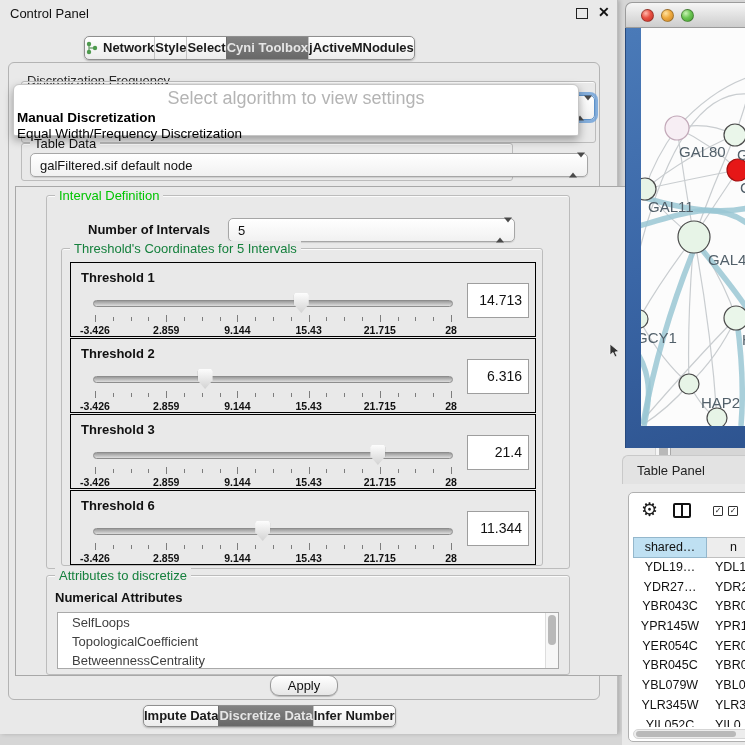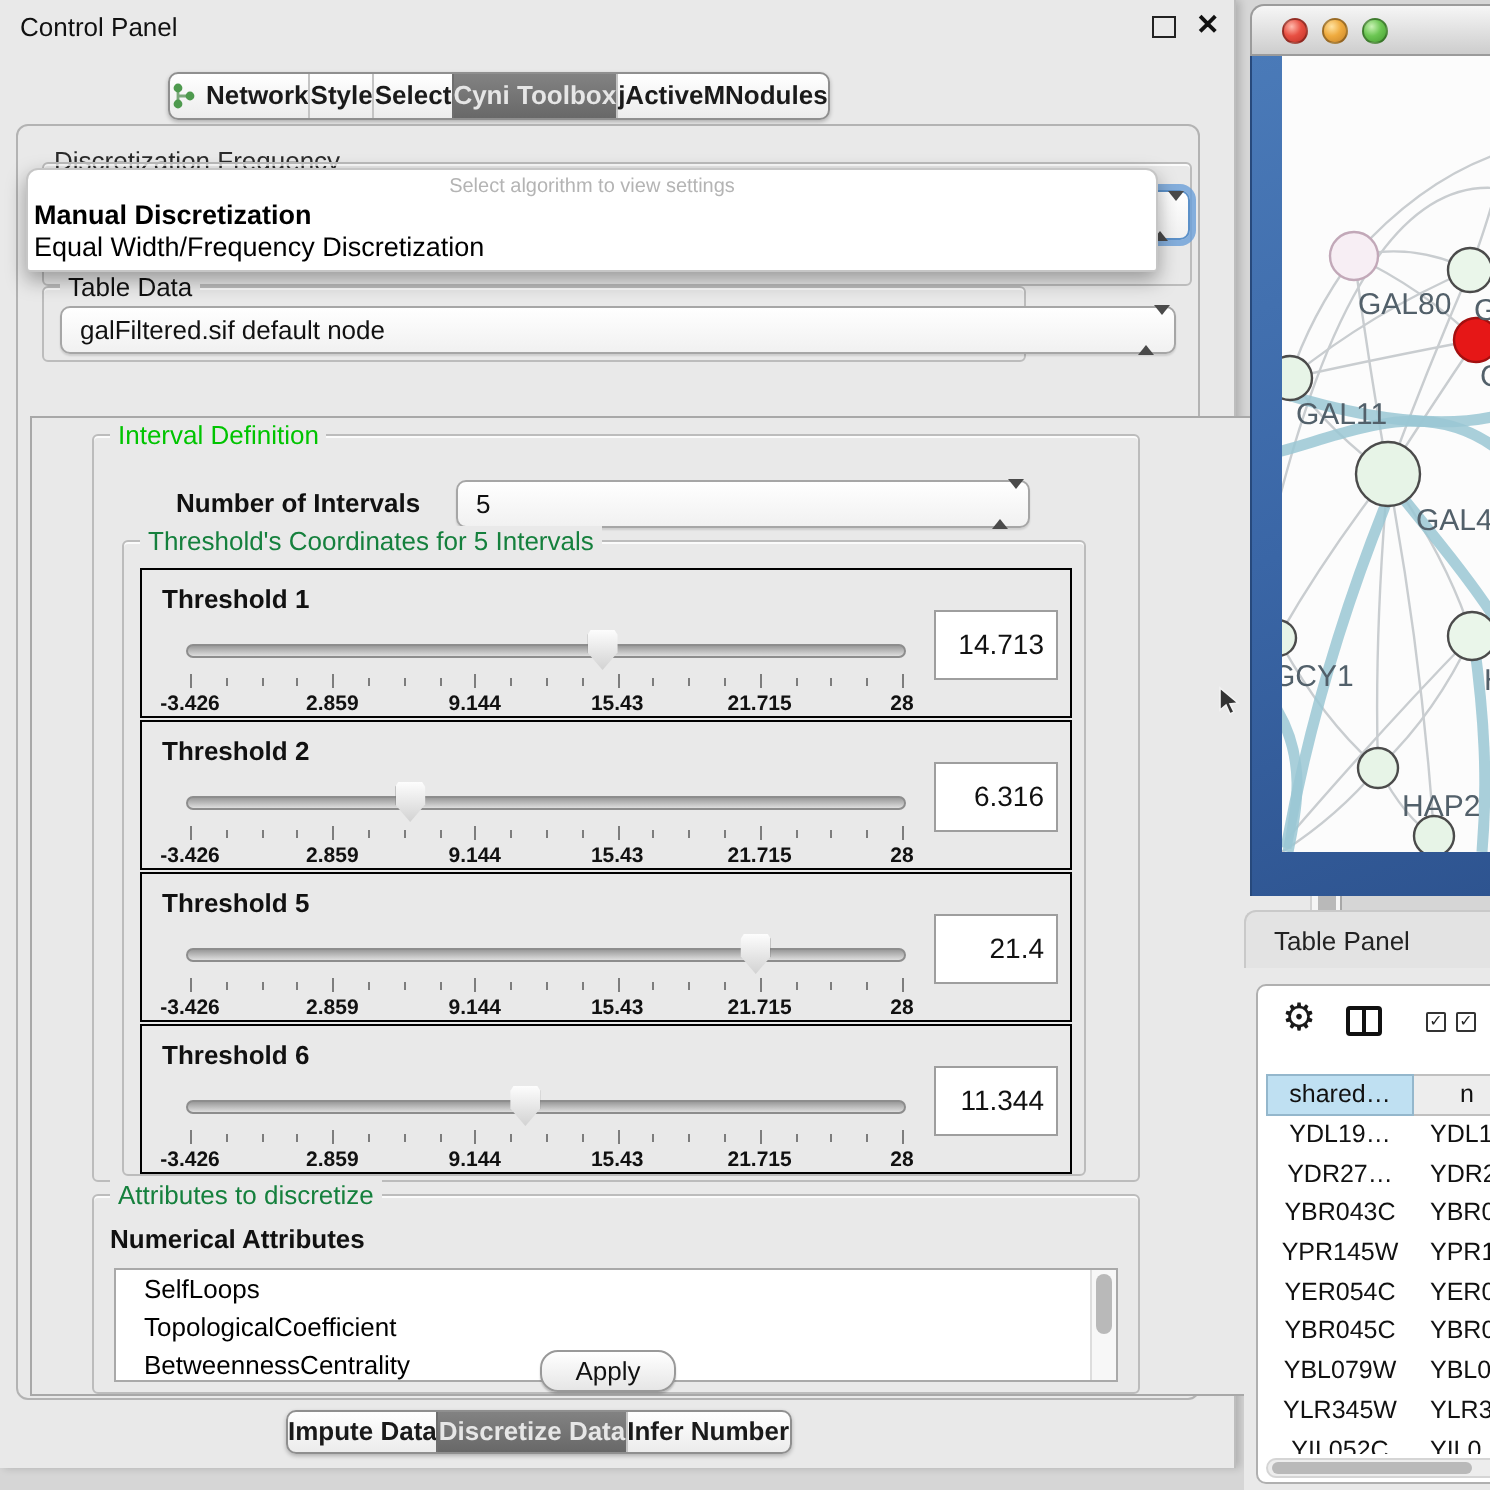--- a/index.html
+++ b/index.html
@@ -41,29 +41,29 @@
   .arr-up { border-bottom:5px solid #4a4a4a; margin-bottom:2px; }
   .arr-down { border-top:5px solid #4a4a4a; }
   .focus-ring { box-shadow:0 0 0 3px rgba(106,159,216,.8); border-color:#5c91c9; }
 
   .algo-label { position:absolute; left:18px; top:10px; font-size:13px; color:#2a2a2a; }
   .algo-group { left:12px; top:18px; width:575px; height:62px; }
   .algo-combo { left:20px; top:32px; width:566px; height:25px; }
 
   #algo-popup { position:absolute; left:4px; top:21px; width:566px; height:52px; background:#fff;
     border:1px solid #c6c6c6; border-radius:6px 6px 2px 2px; box-shadow:0 4px 10px rgba(0,0,0,.35); z-index:40; }
-  .popup-title { text-align:center; color:#b4b4b4; font-size:10px; padding-top:3px; }
+  .popup-title { text-align:center; color:#b4b4b4; font-size:18px; padding-top:3px; }
   .popup-item { font-size:13.5px; color:#000; padding:1px 0 0 3px; white-space:nowrap; }
   .popup-item.bold { font-weight:bold; }
 
   .td-group { left:12px; top:80px; width:492px; height:38px; }
   .td-combo { left:8px; top:9px; width:558px; height:24px; }
 
   .scrollpane { position:absolute; left:6px; top:123px; width:656px; height:490px;
-    border:1px solid #a8a8a8; background:#e9e9e9; overflow:hidden;margin-top:22px; }
+    border:1px solid #a8a8a8; background:#e9e9e9; overflow:hidden; }
   .v-gutter { position:absolute; right:0; top:0; bottom:0; width:15px; background:#f5f5f5; border-left:1px solid #d2d2d2; }
   .v-thumb { position:absolute; left:3px; top:16px; width:9px; height:434px; border-radius:5px; background:#b9b9b9; }
 
   .iv-group { left:30px; top:8px; width:524px; height:374px; }
   .num-label { position:absolute; left:41px; top:26px; font-size:13px; font-weight:bold; color:#111; }
   .num-combo { left:181px; top:22px; width:287px; height:24px; }
   .thr-group { left:14px; top:52px; width:482px; height:318px; }
 
   .thr-row { position:absolute; left:8px; width:466px; height:75px; border:1px solid #000000; background:#e9e9e9; }
   .thr-label { position:absolute; left:10px; top:7px; font-size:13px; font-weight:bold; color:#111; }
@@ -78,21 +78,21 @@
   .sl-ticks .tick.major { height:7px; top:0; }
   .sl-labels { position:absolute; left:2px; right:2px; top:33px; height:11px; }
   .sl-labels span { position:absolute; transform:translateX(-50%); font-size:10.5px; font-weight:bold; color:#111; white-space:nowrap; }
   .thr-value { position:absolute; right:6px; top:20px; width:62px; height:35px; background:#fff;
     border:1px solid #9e9e9e; font-size:14px; color:#111; text-align:right; line-height:33px; padding-right:6px; }
 
   .attr-group { left:30px; top:388px; width:524px; height:100px; }
   .attr-sub { position:absolute; left:8px; top:14px; font-size:13px; font-weight:bold; color:#111; }
   .attr-list { position:absolute; left:10px; top:36px; width:502px; height:57px; background:#fff;
     border:1px solid #a9a9a9; overflow:hidden; }
-  .attr-item { font-size:13px; color:#000000; padding-left:14px; height:19px; line-height:19px; white-space:nowrap; }
+  .attr-item { font-size:13px; color:#404040; padding-left:14px; height:19px; line-height:19px; white-space:nowrap; }
   .list-gutter { position:absolute; right:0; top:0; bottom:0; width:13px; background:#f7f7f7; border-left:1px solid #ddd; }
   .list-thumb { position:absolute; left:2px; top:2px; width:8px; height:30px; border-radius:4px; background:#b9b9b9; }
 
   .apply-btn { position:absolute; left:261px; top:612px; width:68px; height:21px;
     background:linear-gradient(#ffffff,#e6e6e6); border:1px solid #999; border-radius:9px;
     font-size:13px; text-align:center; line-height:19px; color:#111; box-shadow:0 1px 1px rgba(0,0,0,.2); }
 
   
   #net-window { position:absolute; left:625px; top:2px; width:120px; height:446px; }
   .nw-titlebar { position:absolute; left:0; top:0; right:0; height:26px;
@@ -276,21 +276,21 @@
                       <span style="left: 40%;">9.144</span>
                       <span style="left: 60%;">15.43</span>
                       <span style="left: 80%;">21.715</span>
                       <span style="left: 100%;">28</span>
                     </div>
                     <div class="sl-thumb" style="left: calc(31% - 7px);"></div>
                   </div>
                   <div class="thr-value">6.316</div>
                 </div>
                 <div class="thr-row" style="top: 165px;">
-                  <div class="thr-label">Threshold 5</div>
+                  <div class="thr-label">Threshold 3</div>
                   <div class="thr-slider">
                     <div class="sl-track"></div>
                     <div class="sl-ticks">
                       <div class="tick major" style="left: 0%;"></div>
                       <div class="tick" style="left: 5%;"></div>
                       <div class="tick" style="left: 10%;"></div>
                       <div class="tick" style="left: 15%;"></div>
                       <div class="tick major" style="left: 20%;"></div>
                       <div class="tick" style="left: 25%;"></div>
                       <div class="tick" style="left: 30%;"></div>

